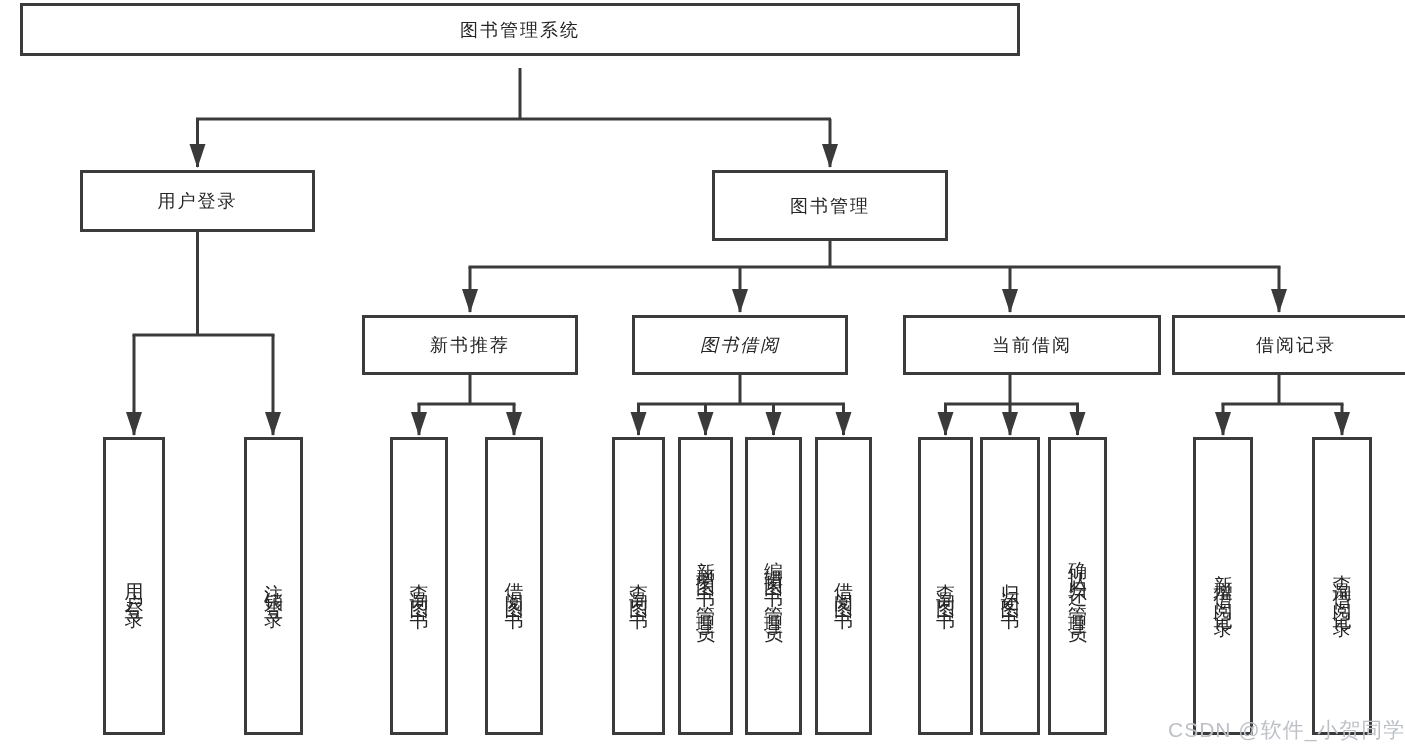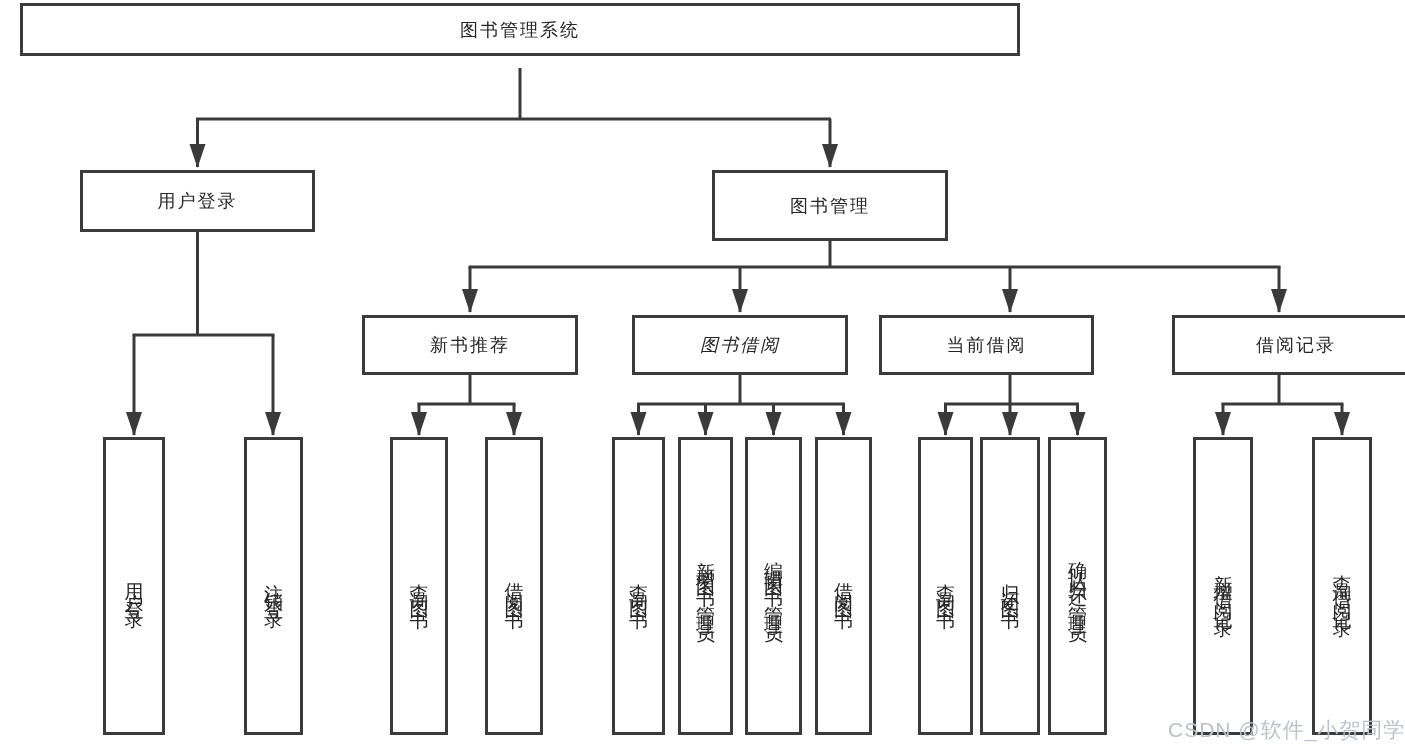--- a/index.html
+++ b/index.html
@@ -78,21 +78,21 @@
     </g>
   </svg>
 
   <div class="node" style="left:20px; top:3px; width:1000px; height:53px;">图书管理系统</div>
 
   <div class="node" style="left:80px; top:170px; width:235px; height:62px;">用户登录</div>
   <div class="node" style="left:712px; top:170px; width:236px; height:71px;">图书管理</div>
 
   <div class="node" style="left:362px; top:315px; width:216px; height:60px;">新书推荐</div>
   <div class="node" style="left:632px; top:315px; width:216px; height:60px;font-style:italic;">图书借阅</div>
-  <div class="node" style="left:879px; top:315px; width:215px; height:60px;">当前借阅</div>
+  <div class="node" style="left:903px; top:315px; width:258px; height:60px;">当前借阅</div>
   <div class="node" style="left:1172px; top:315px; width:248px; height:60px;">借阅记录</div>
 
   <div class="node leaf" style="left:103px; top:437px; width:62px; height:298px;">用户登录</div>
   <div class="node leaf" style="left:244px; top:437px; width:59px; height:298px;">注销登录</div>
 
   <div class="node leaf" style="left:390px; top:437px; width:58px; height:298px;">查询图书</div>
   <div class="node leaf" style="left:485px; top:437px; width:58px; height:298px;">借阅图书</div>
 
   <div class="node leaf" style="left:612px; top:437px; width:53px; height:298px;">查询图书</div>
   <div class="node leaf" style="left:678px; top:437px; width:55px; height:298px;">新增图书（管理员）</div>

